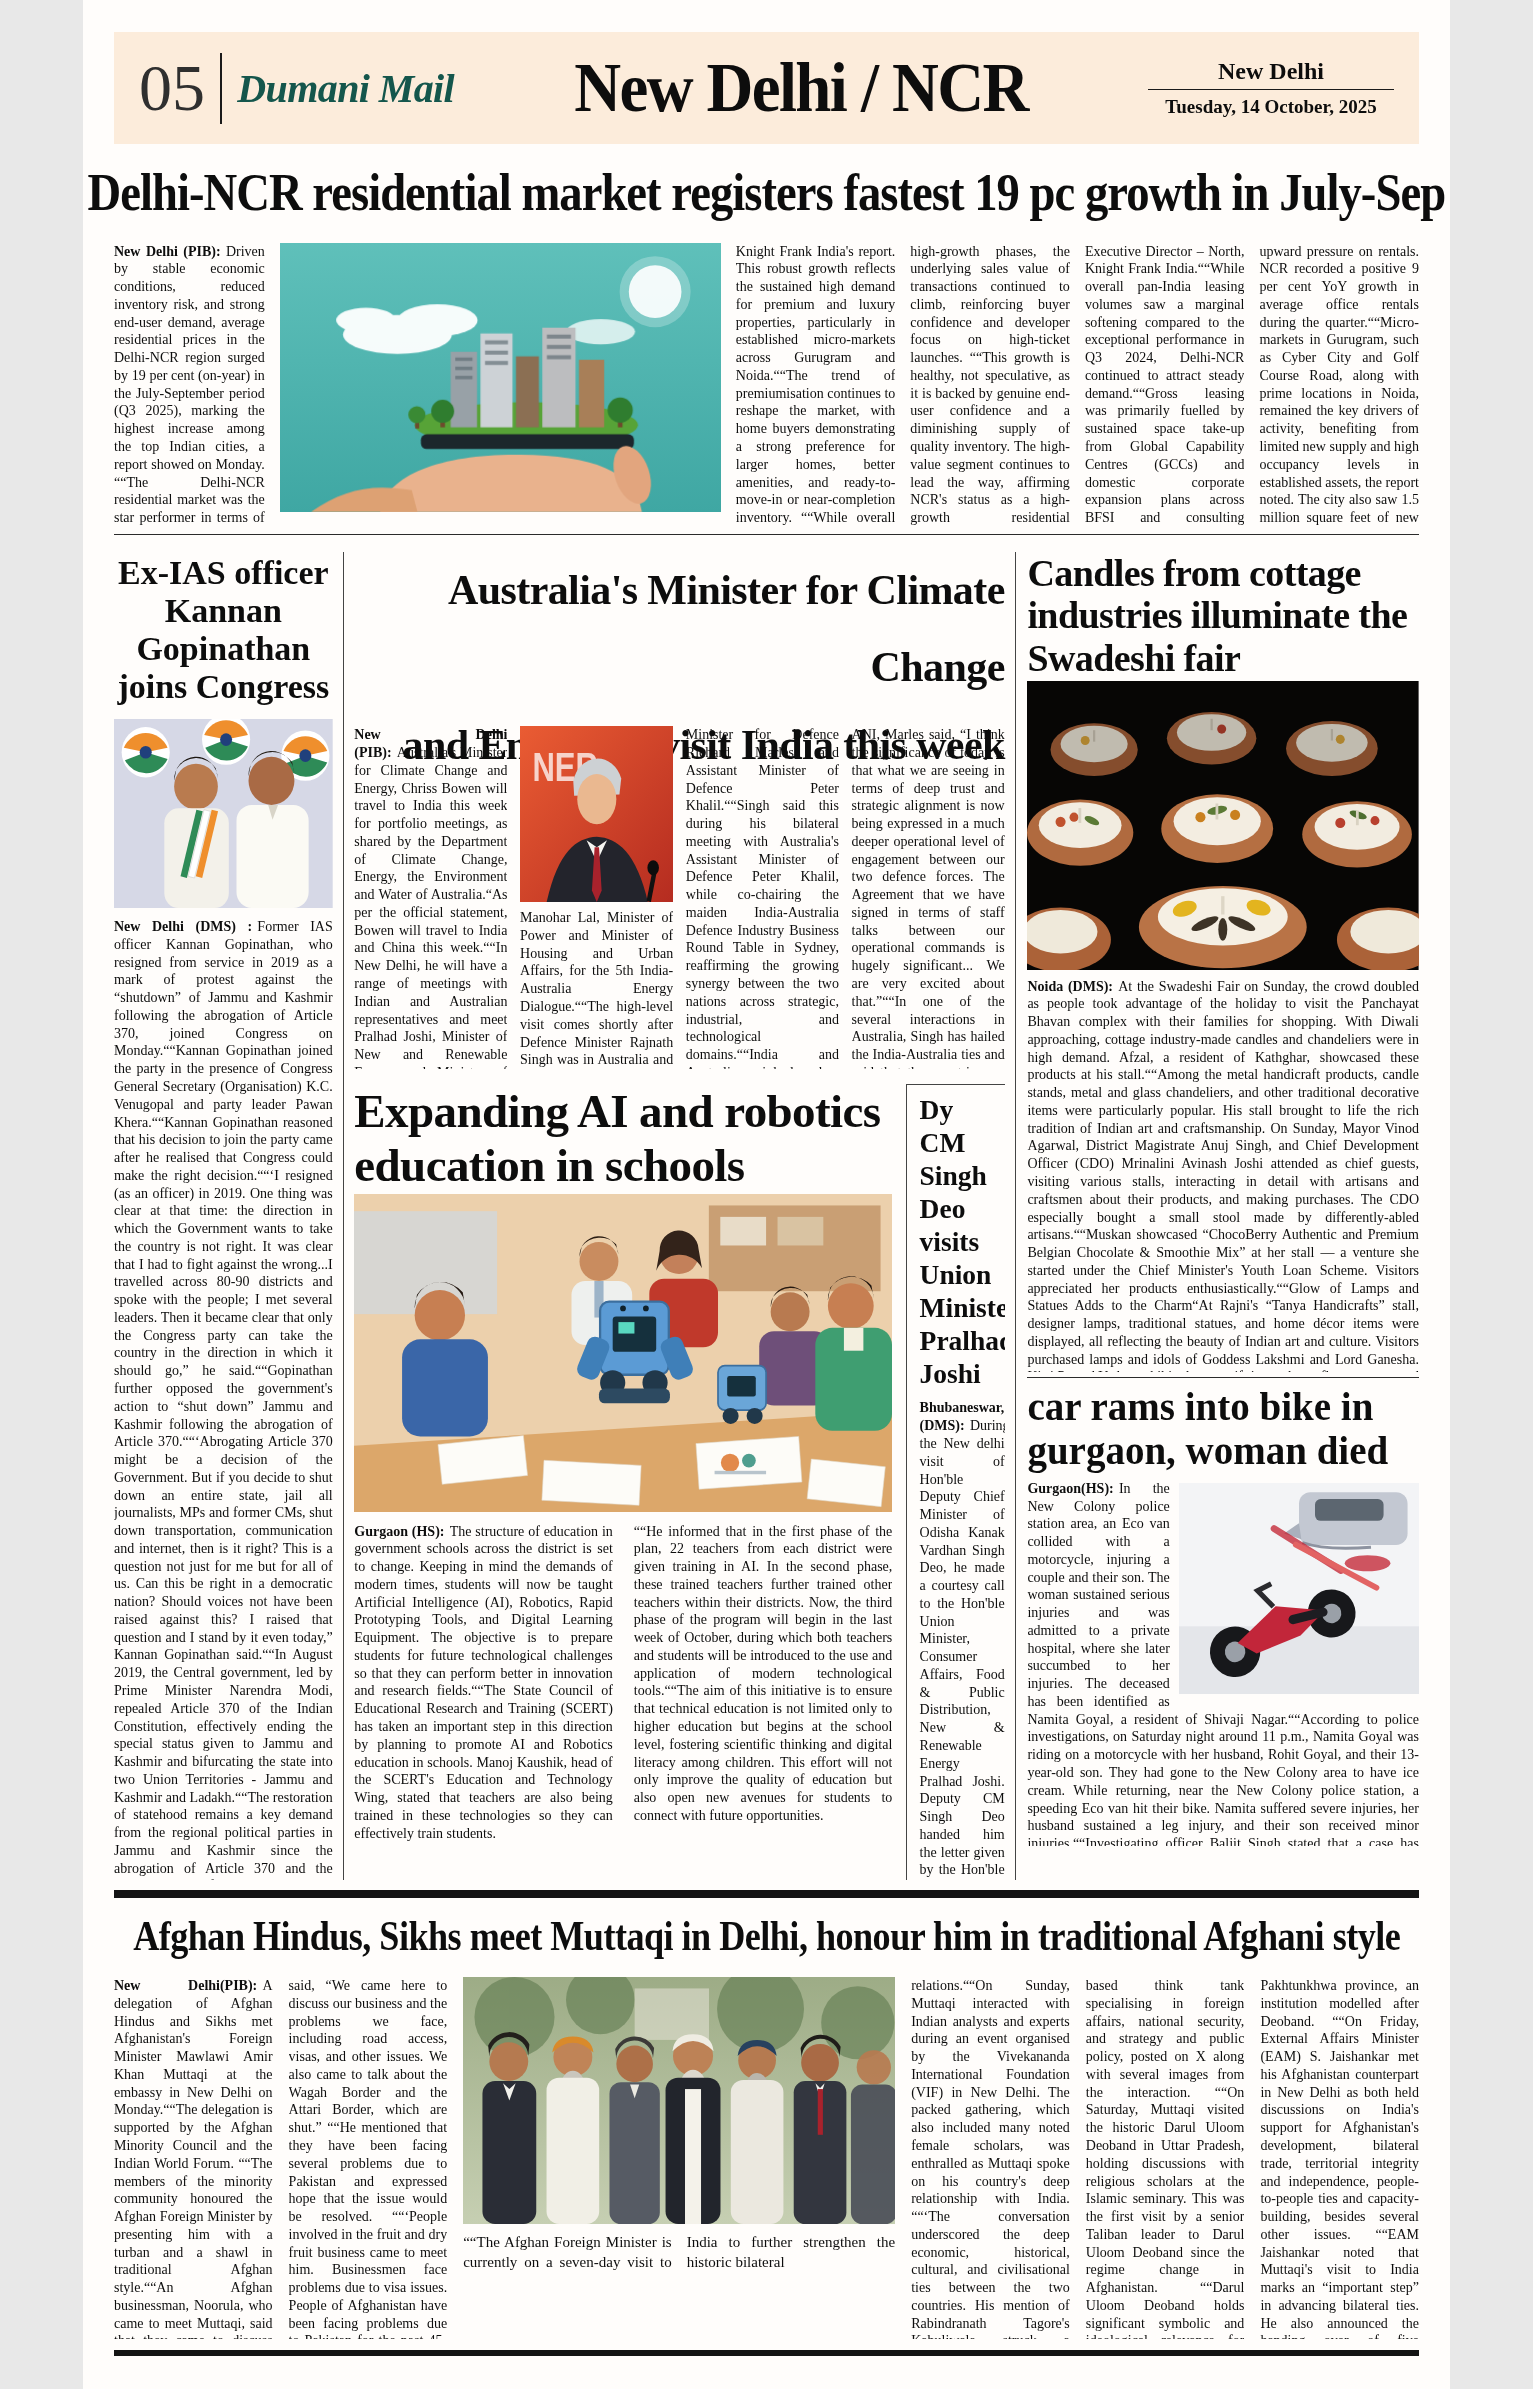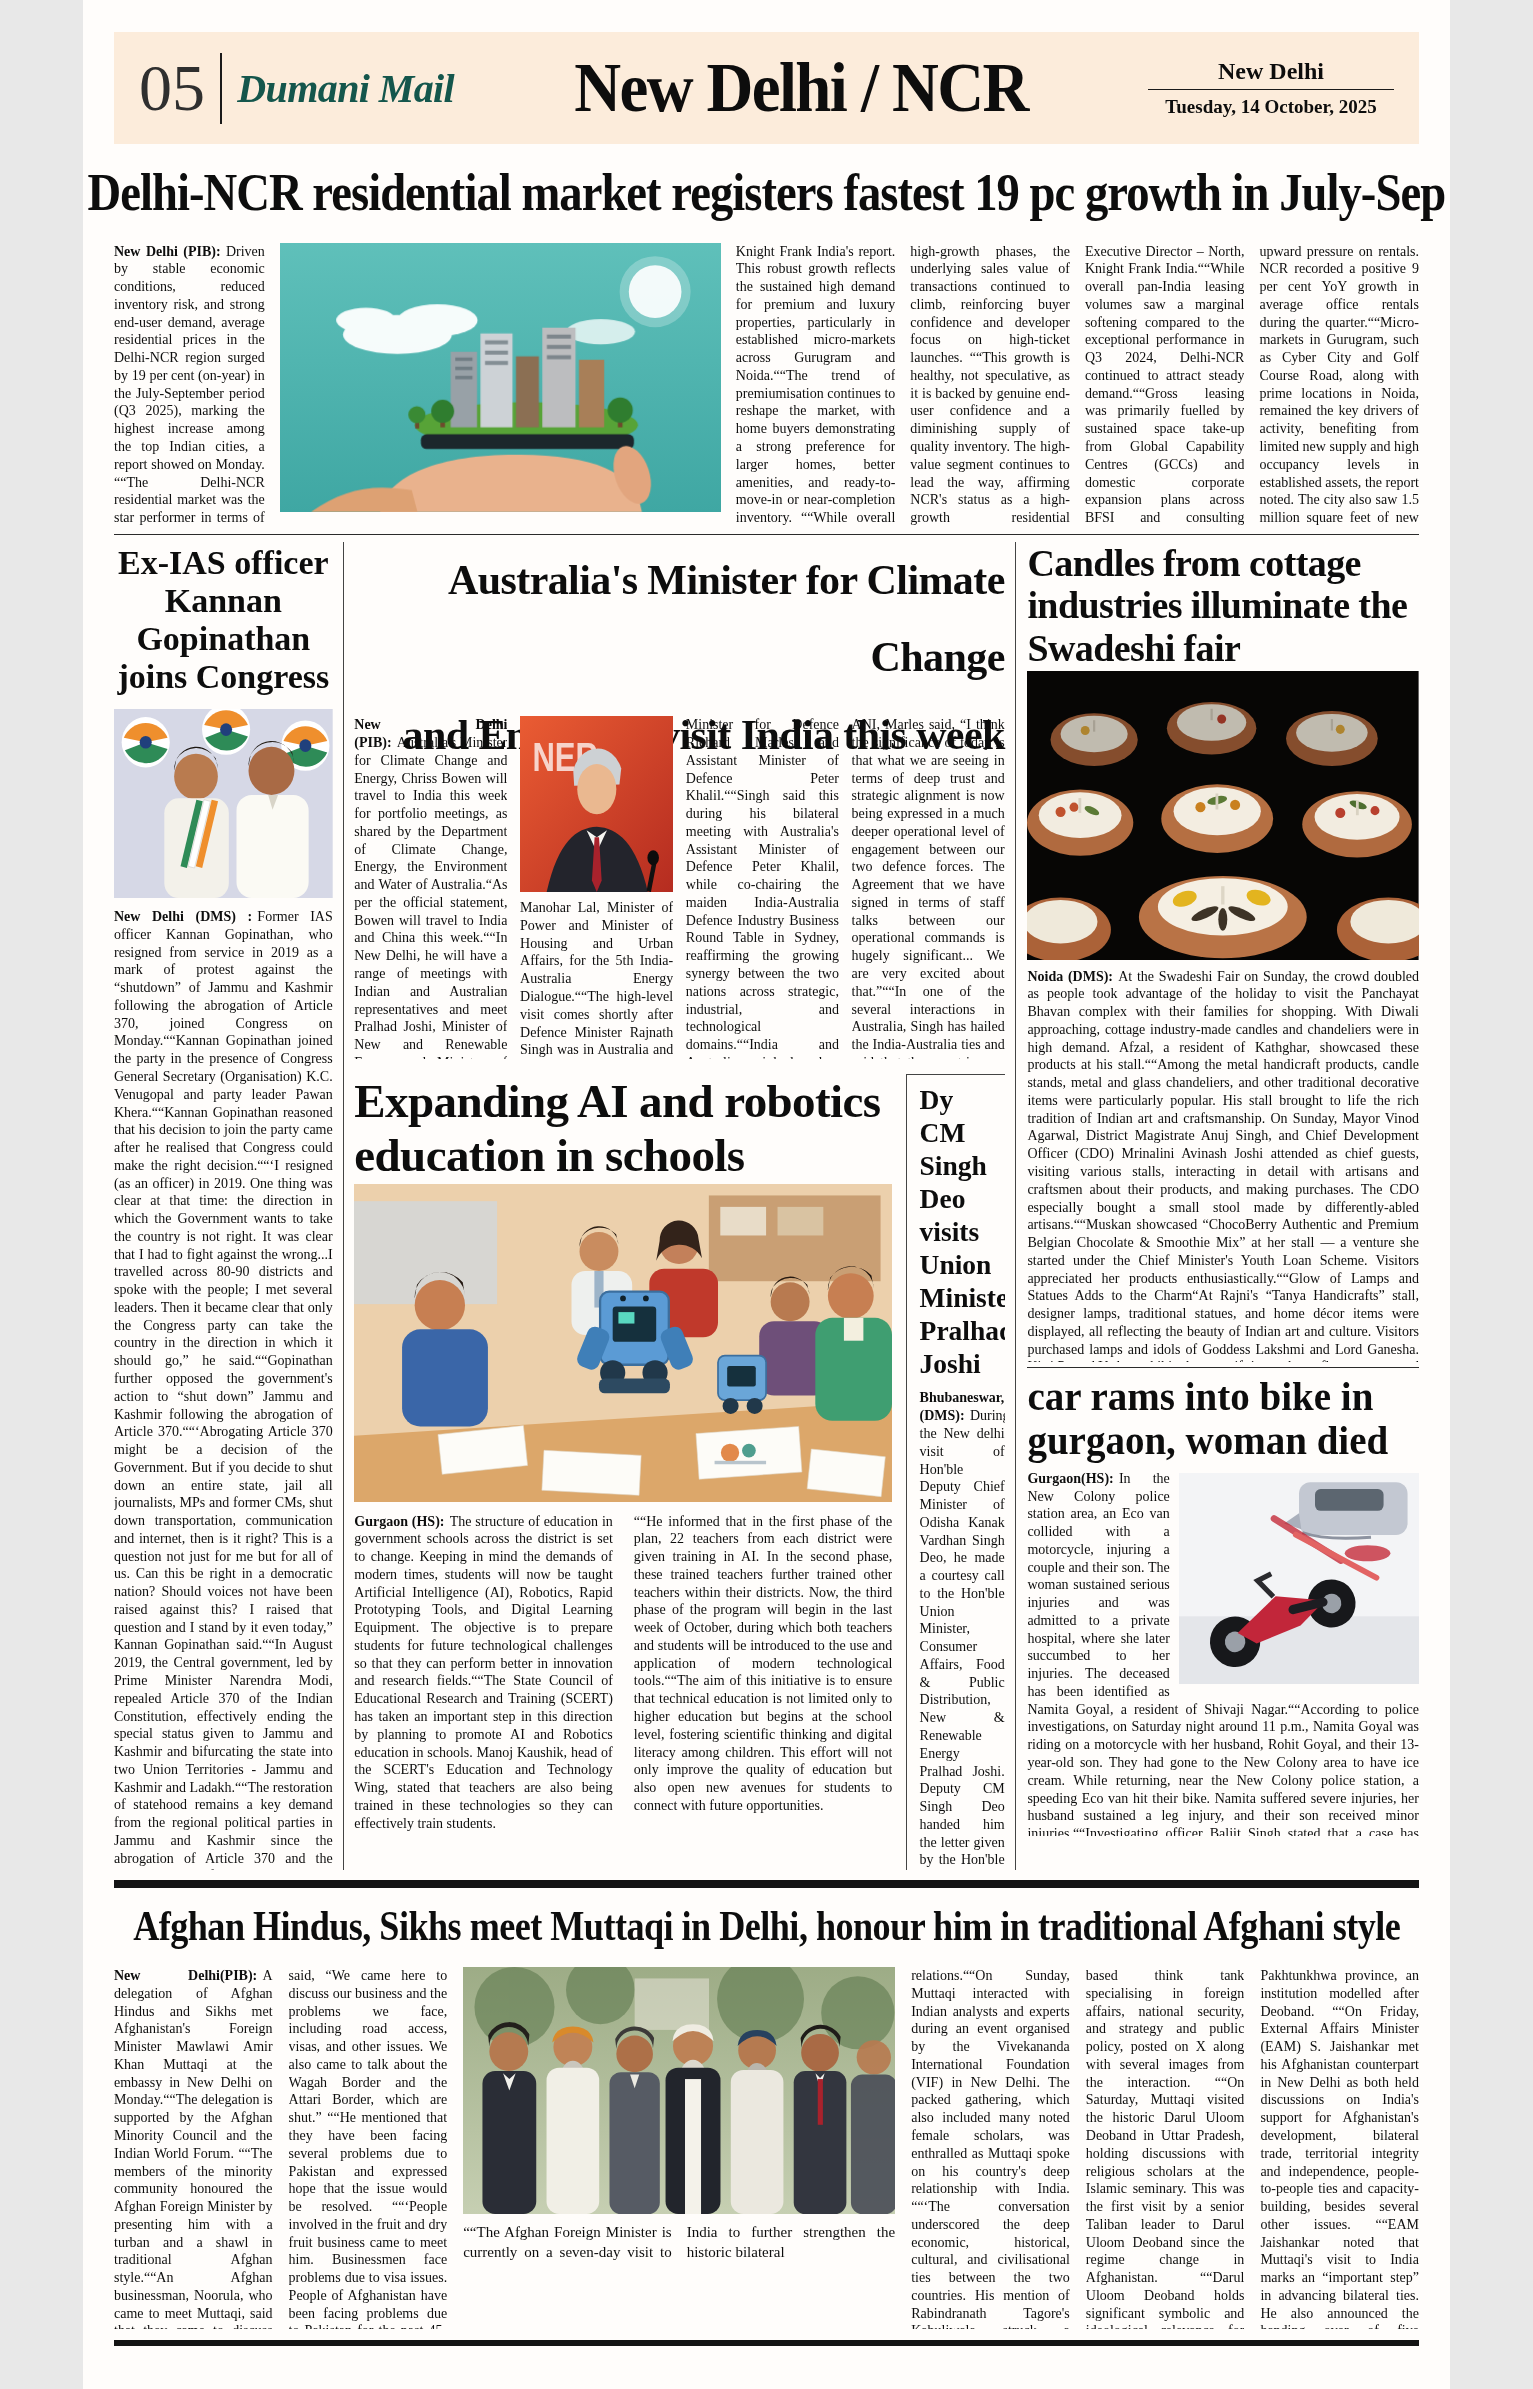--- a/index.html
+++ b/index.html
@@ -21,21 +21,21 @@
   .lead-headline { font-size:53px; font-weight:700; letter-spacing:-1.1px; white-space:nowrap;
                    transform:scaleX(.88); transform-origin:center; }
   .lead-row { display:flex; gap:15px; margin-top:16px; height:283px; }
   .lead-col { width:182px; overflow:hidden; }
   .lead-col.first { width:172px; }
   .lead-photo { width:441px; height:269px; flex:0 0 auto; overflow:hidden; }
   p.body { font-size:14px; line-height:1.27; text-align:justify; }
   .dateline { font-weight:700; margin-right:5.2px; }
   .rule { border-top:1.1px solid #2b2b2b; margin-top:8px; }
   
-  .mid { display:flex; margin-top:7px; height:1328px; }
+  .mid { display:flex; margin-top:17px; height:1328px; }
   .mid-left { width:230px; flex:0 0 auto; border-right:1.1px solid #444; padding-right:10.3px; overflow:hidden; }
   .kannan-headline { font-size:34px; font-weight:700; text-align:center; line-height:1.12; margin-top:2.3px; }
   .kannan-photo { width:100%; height:189px; margin-top:12.6px; overflow:hidden; }
   .kannan-body { font-size:12.6px; line-height:1.3; margin-top:10.3px; }
   .mid-center { flex:1; padding:0 10.3px; overflow:hidden; }
   .austr-headline { font-size:42px; text-align:right; line-height:1.85; height:169px; letter-spacing:-0.6px; }
   .austr-row { display:flex; gap:12.6px; height:343px; margin-top:5.7px; }
   .austr-col { flex:1; overflow:hidden; }
   .austr-photo { width:100%; height:176px; margin-bottom:6.9px; overflow:hidden; }
   .austr-body { font-size:13.7px; line-height:1.28; }

